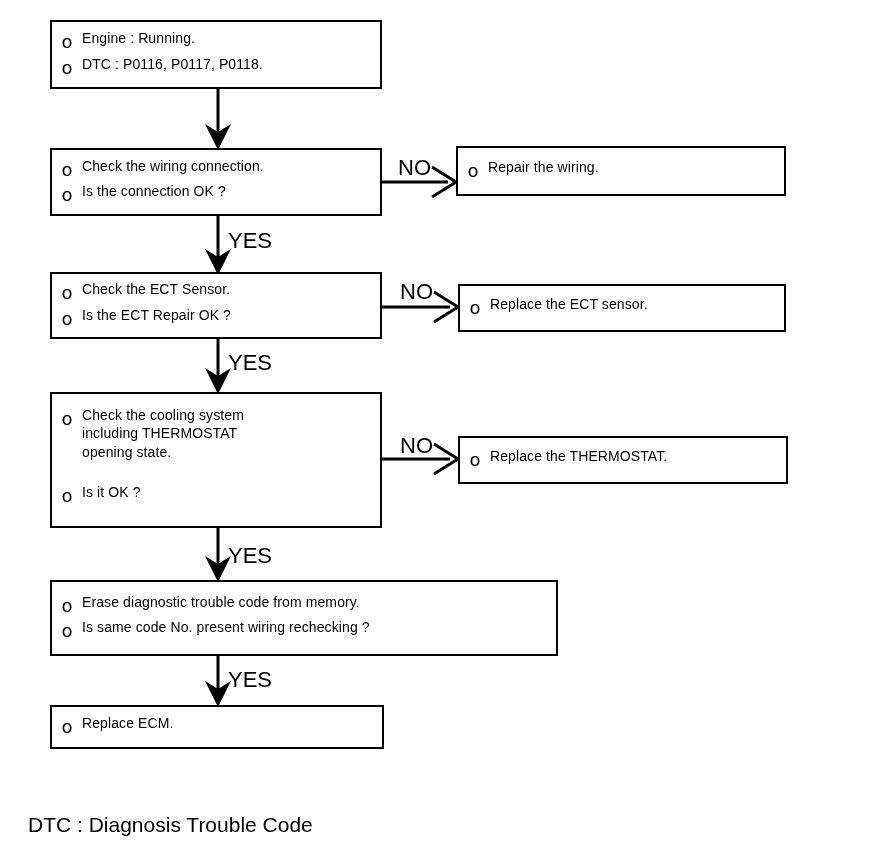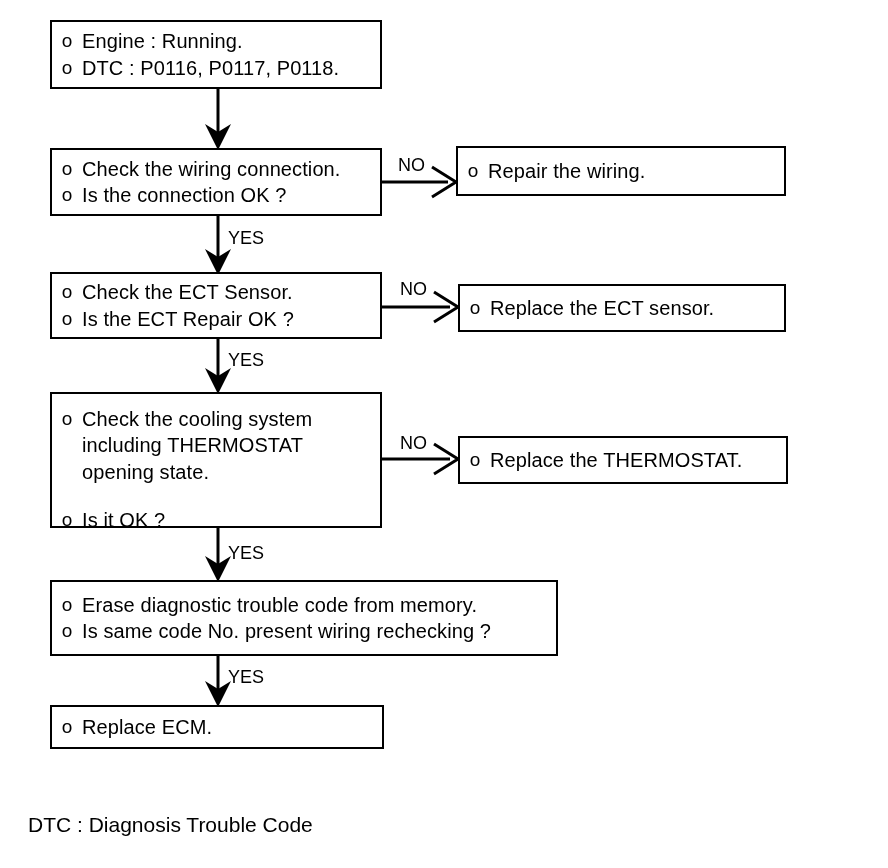--- a/index.html
+++ b/index.html
@@ -41,39 +41,39 @@
     line-height: 1.32;
   }
   .bullet {
     width: 30px;
     flex: 0 0 30px;
     text-align: center;
     font-size: 19px;
     font-weight: 400;
   }
   .btext {
-    font-size: 20px;
+    font-size: 14px;
     font-weight: 400;
     letter-spacing: 0.1px;
     white-space: pre-line;
   }
   .spacer-row {
     height: 22px;
   }
   svg.wires {
     position: absolute;
     left: 0;
     top: 0;
     width: 888px;
     height: 868px;
     pointer-events: none;
   }
   .edge-label {
     position: absolute;
-    font-size: 18px;
+    font-size: 22px;
     font-family: "Liberation Sans", sans-serif;
     color: #000000;
     white-space: nowrap;
   }
   .legend {
     position: absolute;
     font-size: 21px;
     line-height: 1.38;
     white-space: pre-line;
   }

